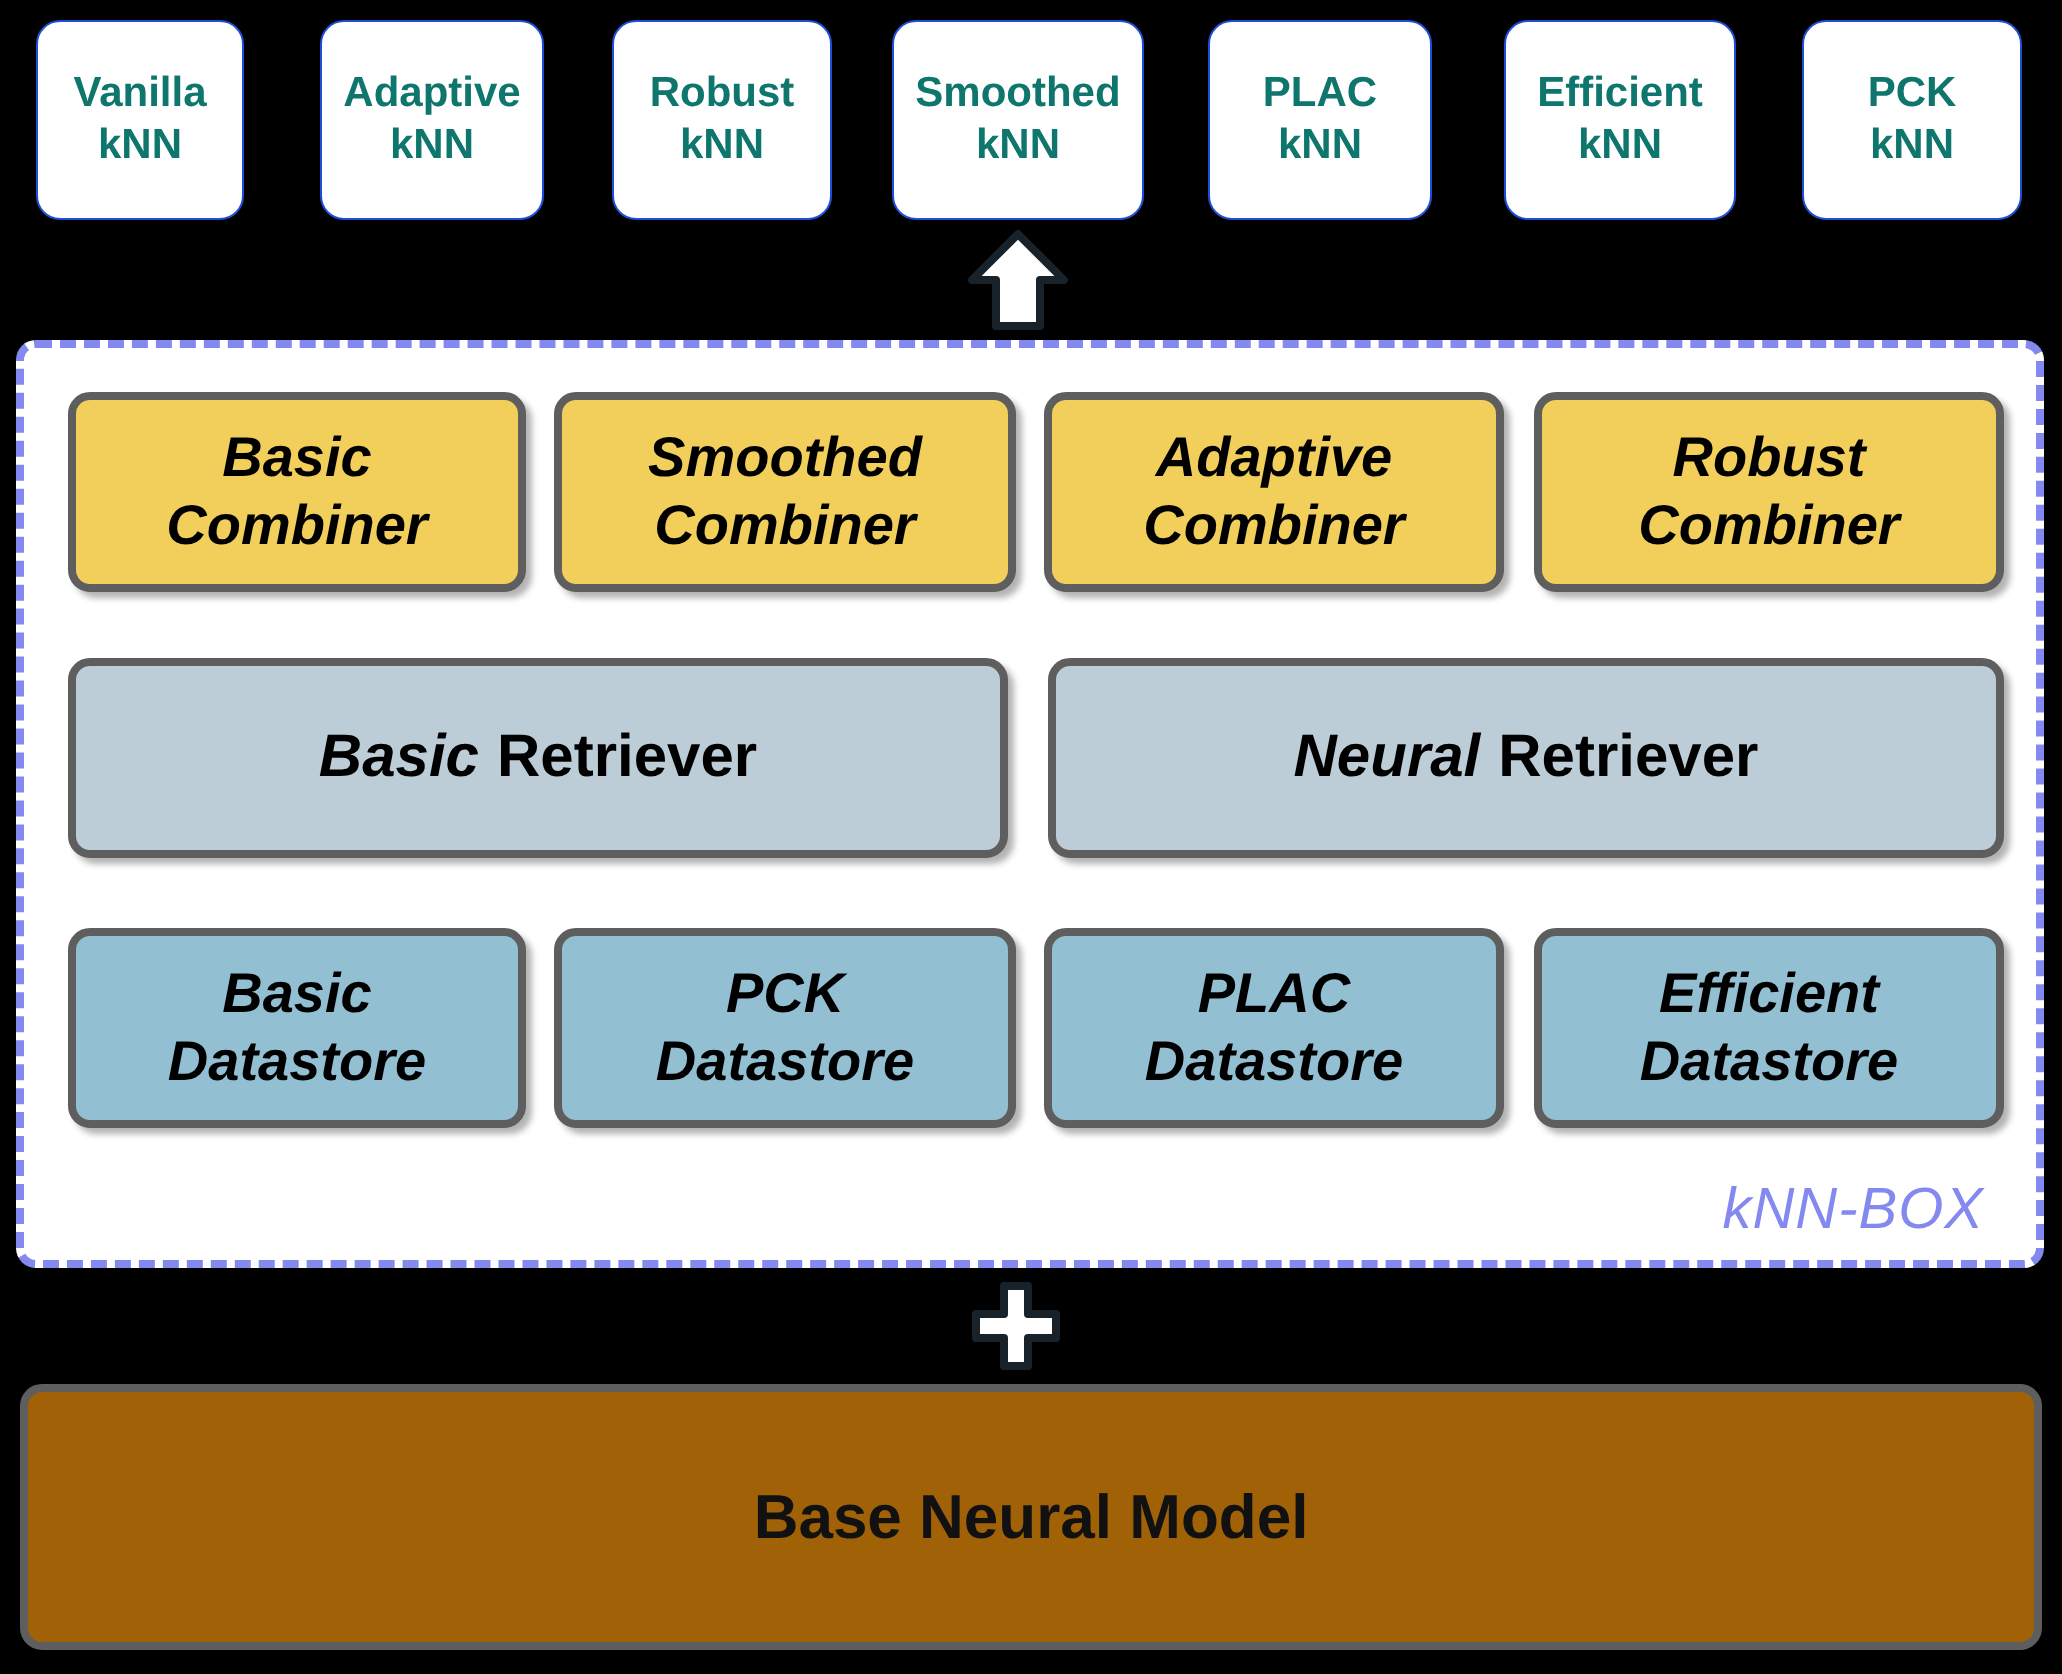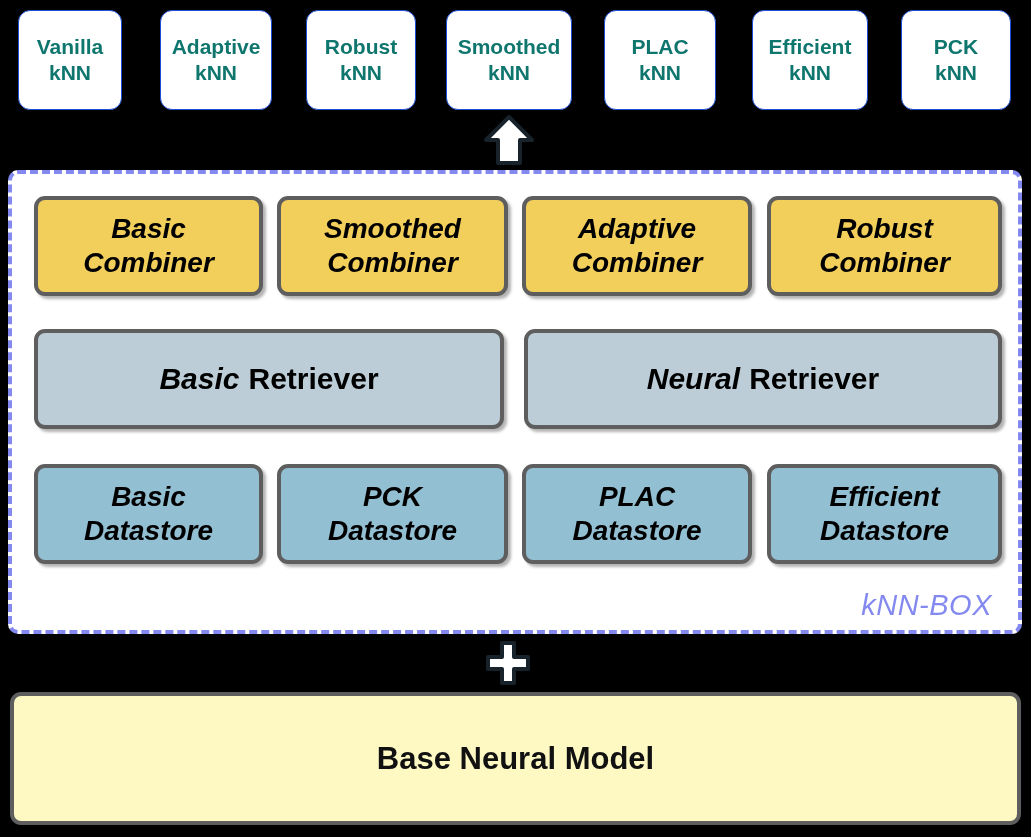--- a/index.html
+++ b/index.html
@@ -98,21 +98,21 @@
 
   
   #plus-sign { left: 485px; top: 640px; width: 46px; height: 46px; }
 
   
   #base-model {
     left: 10px;
     top: 692px;
     width: 1011px;
     height: 133px;
-    background: #fef9c3;
+    background: #a16207;
     border: 4px solid #5e5e5e;
     border-radius: 11px;
     display: flex;
     align-items: center;
     justify-content: center;
     color: #111111;
     font-size: 31px;
     font-weight: bold;
     box-shadow: 3px 3px 3px rgba(0,0,0,0.30);
   }

